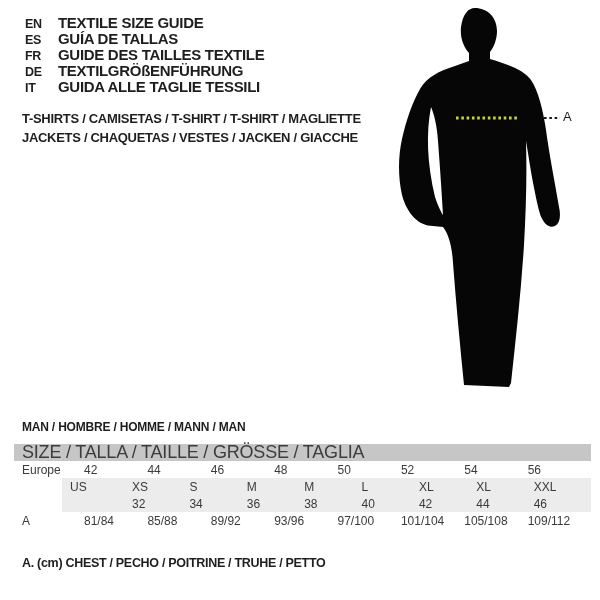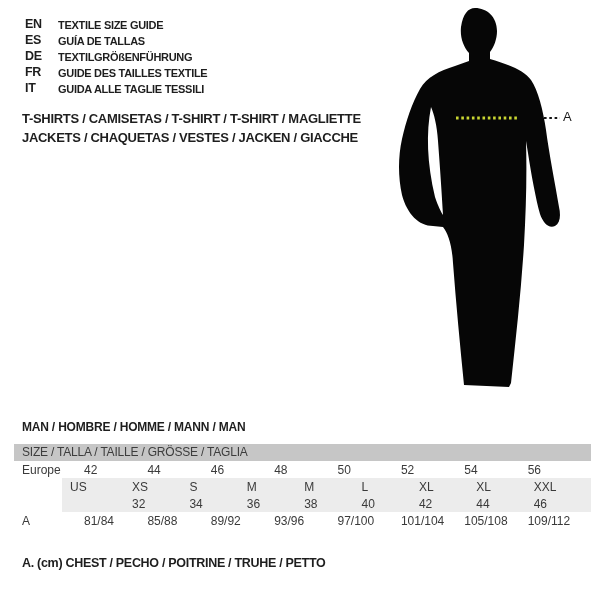--- a/index.html
+++ b/index.html
@@ -4,35 +4,35 @@
 <style>
   html,body{margin:0;padding:0;background:#fff;}
   .canvas{
     position:relative;width:600px;height:600px;background:#ffffff;overflow:hidden;
     font-family:"Liberation Sans",sans-serif;color:#1e1e1e;
   }
   
   .lang-list{position:absolute;left:25px;top:15px;}
   .lang-row{display:flex;height:16px;align-items:flex-end;}
   .lang-code{width:33px;font-weight:bold;font-size:12.5px;letter-spacing:-0.3px;}
-  .lang-label{font-weight:bold;font-size:11px;letter-spacing:-0.3px;white-space:nowrap;}
+  .lang-label{font-weight:bold;font-size:15px;letter-spacing:-0.3px;white-space:nowrap;}
   
   .categories{position:absolute;left:22px;top:109px;font-weight:bold;font-size:13px;
     line-height:19px;letter-spacing:-0.3px;white-space:nowrap;}
   
   .figure-wrap{position:absolute;left:397px;top:5px;width:180px;height:385px;}
   .figure-wrap svg{display:block;width:100%;height:100%;}
   .measure-label{position:absolute;left:563px;top:109px;font-size:13px;color:#1a1a1a;}
   
   .section-title{position:absolute;left:22px;top:420px;font-weight:bold;font-size:12px;
     letter-spacing:-0.2px;white-space:nowrap;}
   
   .size-table{position:absolute;left:14px;top:444px;width:577px;font-size:12px;color:#3a3a3a;}
   .table-header{height:17px;line-height:17px;background:var(--header-bg,#c6c6c6);
-    color:#3d3d3d;padding-left:8px;letter-spacing:-0.2px;font-size:12px;}
+    color:#3d3d3d;padding-left:8px;letter-spacing:-0.2px;font-size:18px;}
   .t-row{display:flex;height:17px;align-items:center;}
   .t-row.shaded{background:var(--alt-row-bg,#ececec);margin-left:48px;}
   .t-label{width:62px;padding-left:8px;box-sizing:content-box;}
   .t-cell{flex:1;}
   
   .footnote{position:absolute;left:22px;top:549px;font-weight:bold;font-size:12.5px;
     letter-spacing:-0.3px;white-space:nowrap;margin-top:7px;}
 </style>
 </head>
 <body>
@@ -42,26 +42,26 @@
   <div class="lang-list">
       <div class="lang-row">
         <span class="lang-code">EN</span>
         <span class="lang-label">TEXTILE SIZE GUIDE</span>
       </div>
       <div class="lang-row">
         <span class="lang-code">ES</span>
         <span class="lang-label">GUÍA DE TALLAS</span>
       </div>
       <div class="lang-row">
+        <span class="lang-code">FR</span>
+        <span class="lang-label">GUIDE DES TAILLES TEXTILE</span>
+      </div>
+      <div class="lang-row">
         <span class="lang-code">DE</span>
         <span class="lang-label">TEXTILGRÖßENFÜHRUNG</span>
-      </div>
-      <div class="lang-row">
-        <span class="lang-code">FR</span>
-        <span class="lang-label">GUIDE DES TAILLES TEXTILE</span>
       </div>
       <div class="lang-row">
         <span class="lang-code">IT</span>
         <span class="lang-label">GUIDA ALLE TAGLIE TESSILI</span>
       </div>
     </div>
 
   <div class="categories">
     <div>T-SHIRTS / CAMISETAS / T-SHIRT / T-SHIRT / MAGLIETTE</div>
     <div>JACKETS / CHAQUETAS / VESTES / JACKEN / GIACCHE</div>

